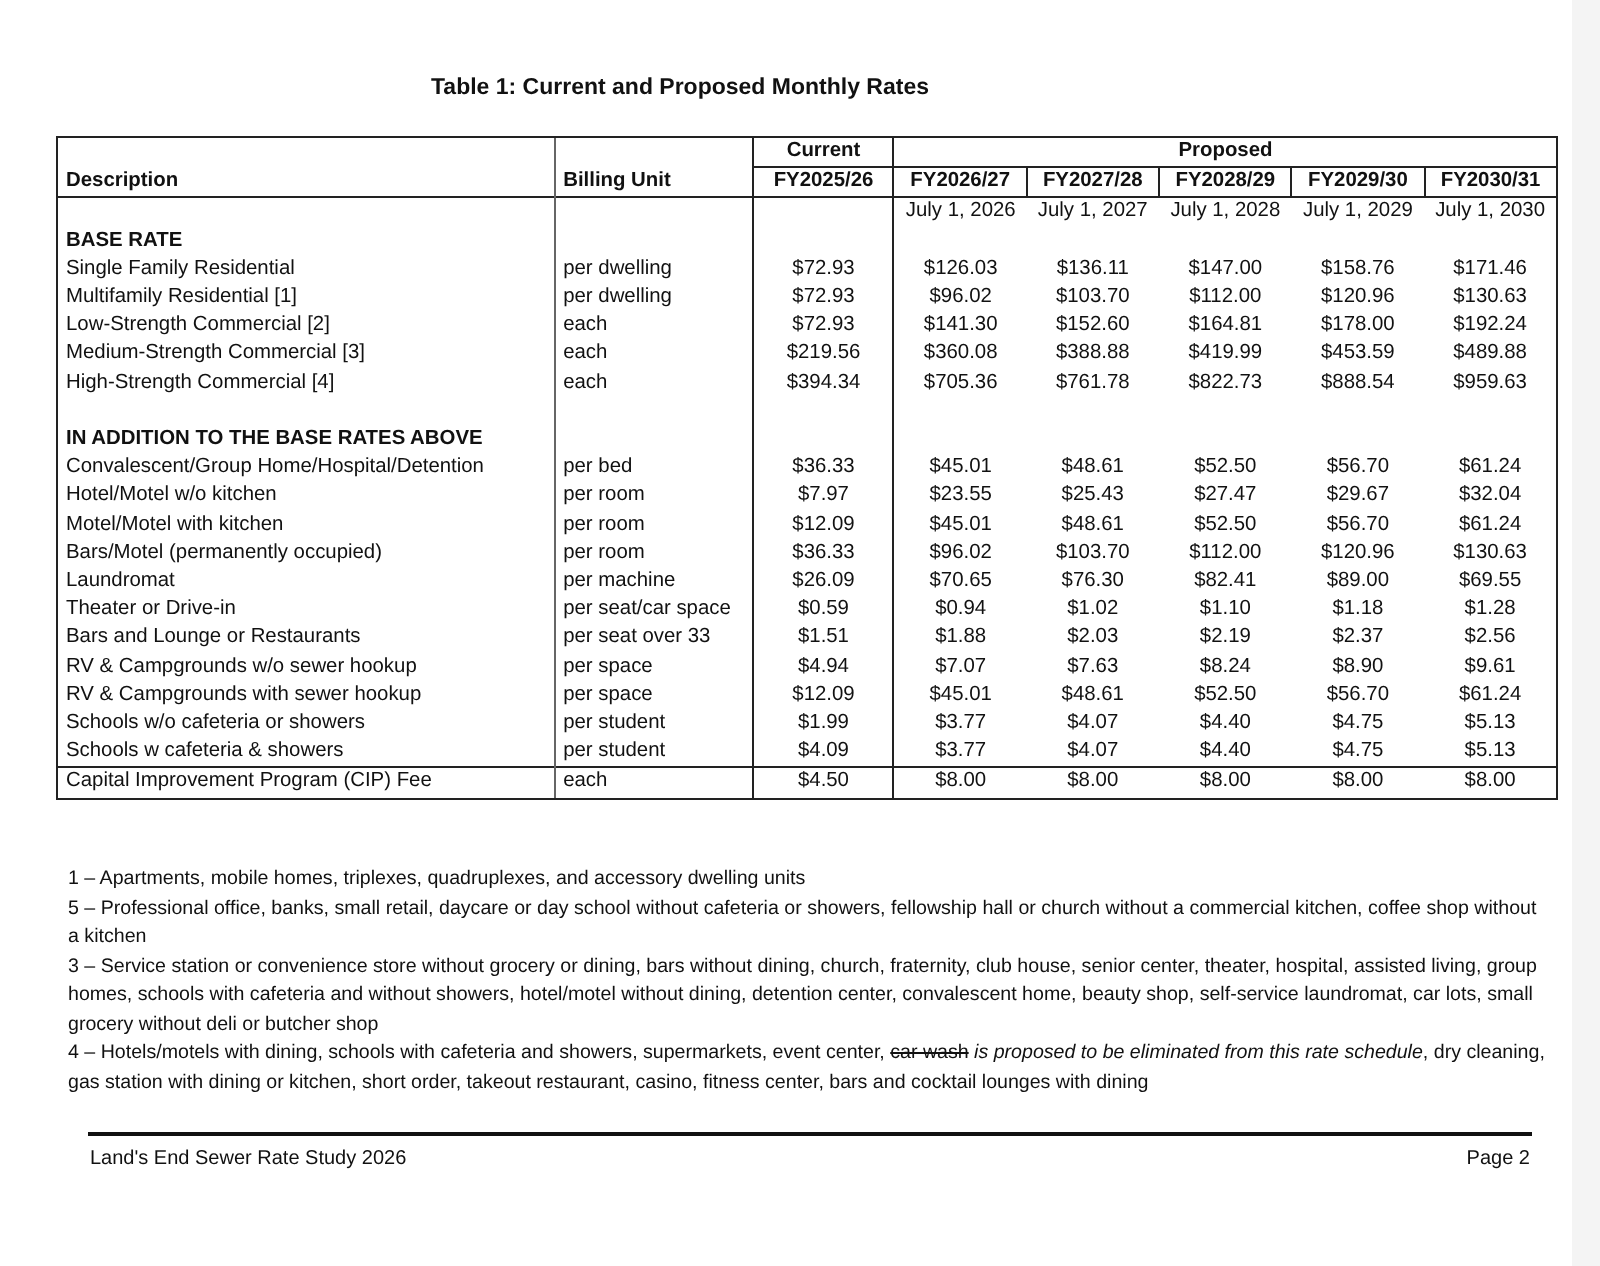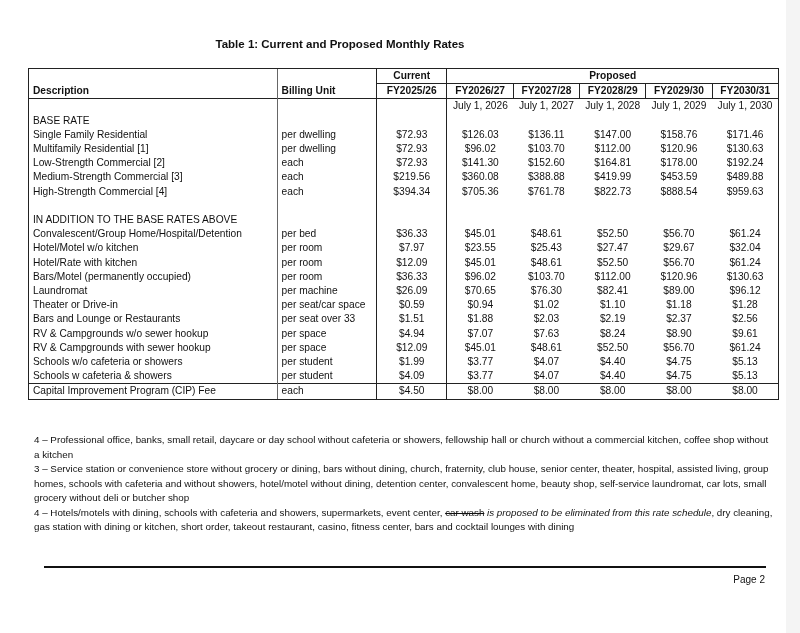--- a/index.html
+++ b/index.html
@@ -18,21 +18,21 @@
   .outer-l { border-left: 1.5px solid #222; }
   .outer-r { border-right: 1.5px solid #222; }
   .vsep { border-left: 1.5px solid #666; }
   .vsep-dark { border-left: 1.5px solid #222; }
   .hdr td { font-weight: bold; }
   .center { text-align: center; }
   .bb { border-bottom: 1.5px solid #222; }
   .bt { border-top: 1.5px solid #222; }
   .bthin { border-bottom: 1px solid #222; }
   .grid-l { border-left: 1px solid #222; }
-  .section td.label { font-weight: normal; }
+  .section td.label { font-weight: bold; }
   .spacer td { height: 8px; line-height: 8px; }
   .cip td { height: 34px; line-height: 34px; }
   .notes { position: absolute; top: 433px; left: 34px; width: 740px; font-size: 9.8px; line-height: 14.5px; }
   .notes p { margin: 0; }
   .strike { text-decoration: line-through; text-align: right; }
   .ital { font-style: italic; }
   .footer-rule { position: absolute; top: 566px; left: 44px; width: 722px; height: 2px; background: #111; }
   .footer { position: absolute; top: 571px; left: 45px; width: 720px; font-size: 10px; line-height: 17px; }
   .footer .page { position: absolute; right: 0; top: 0; }
 </style>
@@ -173,21 +173,21 @@
         <td class="outer-l">Hotel/Motel w/o kitchen</td>
         <td class="vsep">per room</td>
         <td class="center vsep-dark">$7.97</td>
         <td class="center vsep-dark">$23.55</td>
         <td class="center">$25.43</td>
         <td class="center">$27.47</td>
         <td class="center">$29.67</td>
         <td class="center outer-r">$32.04</td>
       </tr>
       <tr>
-        <td class="outer-l">Hotel/Rate with kitchen</td>
+        <td class="outer-l">Motel/Motel with kitchen</td>
         <td class="vsep">per room</td>
         <td class="center vsep-dark">$12.09</td>
         <td class="center vsep-dark">$45.01</td>
         <td class="center">$48.61</td>
         <td class="center">$52.50</td>
         <td class="center">$56.70</td>
         <td class="center outer-r">$61.24</td>
       </tr>
       <tr>
         <td class="outer-l">Bars/Motel (permanently occupied)</td>
@@ -200,21 +200,21 @@
         <td class="center outer-r">$130.63</td>
       </tr>
       <tr>
         <td class="outer-l">Laundromat</td>
         <td class="vsep">per machine</td>
         <td class="center vsep-dark">$26.09</td>
         <td class="center vsep-dark">$70.65</td>
         <td class="center">$76.30</td>
         <td class="center">$82.41</td>
         <td class="center">$89.00</td>
-        <td class="center outer-r">$96.12</td>
+        <td class="center outer-r">$69.55</td>
       </tr>
       <tr>
         <td class="outer-l">Theater or Drive-in</td>
         <td class="vsep">per seat/car space</td>
         <td class="center vsep-dark">$0.59</td>
         <td class="center vsep-dark">$0.94</td>
         <td class="center">$1.02</td>
         <td class="center">$1.10</td>
         <td class="center">$1.18</td>
         <td class="center outer-r">$1.28</td>
@@ -276,21 +276,23 @@
         <td class="center bt bb vsep-dark">$8.00</td>
         <td class="center bt bb">$8.00</td>
         <td class="center bt bb">$8.00</td>
         <td class="center bt bb">$8.00</td>
         <td class="center bt bb outer-r">$8.00</td>
       </tr>
     </tbody>
 </table>
 
 <div class="notes">
-  <p>4 – Professional office, banks, small retail, daycare or day school without cafeteria or showers, fellowship hall or church without a commercial kitchen, coffee shop without a kitchen</p>
+  <p>1 – Apartments, mobile homes, triplexes, quadruplexes, and accessory dwelling units</p>
+  <p>5 – Professional office, banks, small retail, daycare or day school without cafeteria or showers, fellowship hall or church without a commercial kitchen, coffee shop without a kitchen</p>
   <p>3 – Service station or convenience store without grocery or dining, bars without dining, church, fraternity, club house, senior center, theater, hospital, assisted living, group homes, schools with cafeteria and without showers, hotel/motel without dining, detention center, convalescent home, beauty shop, self-service laundromat, car lots, small grocery without deli or butcher shop</p>
   <p><span>4 – Hotels/motels with dining, schools with cafeteria and showers, supermarkets, event center, </span><span class="strike">car wash</span><span class="ital"> is proposed to be eliminated from this rate schedule</span><span>, dry cleaning, gas station with dining or kitchen, short order, takeout restaurant, casino, fitness center, bars and cocktail lounges with dining</span></p>
 </div>
 
 <div class="footer-rule"></div>
 <div class="footer">
+  <div>Land's End Sewer Rate Study 2026</div>
   <div class="page">Page 2</div>
 </div>
 
 </body></html>

